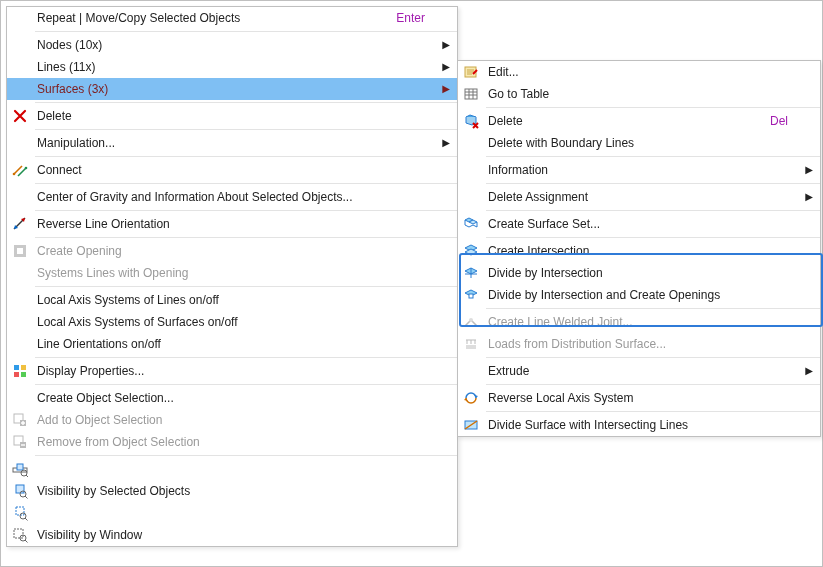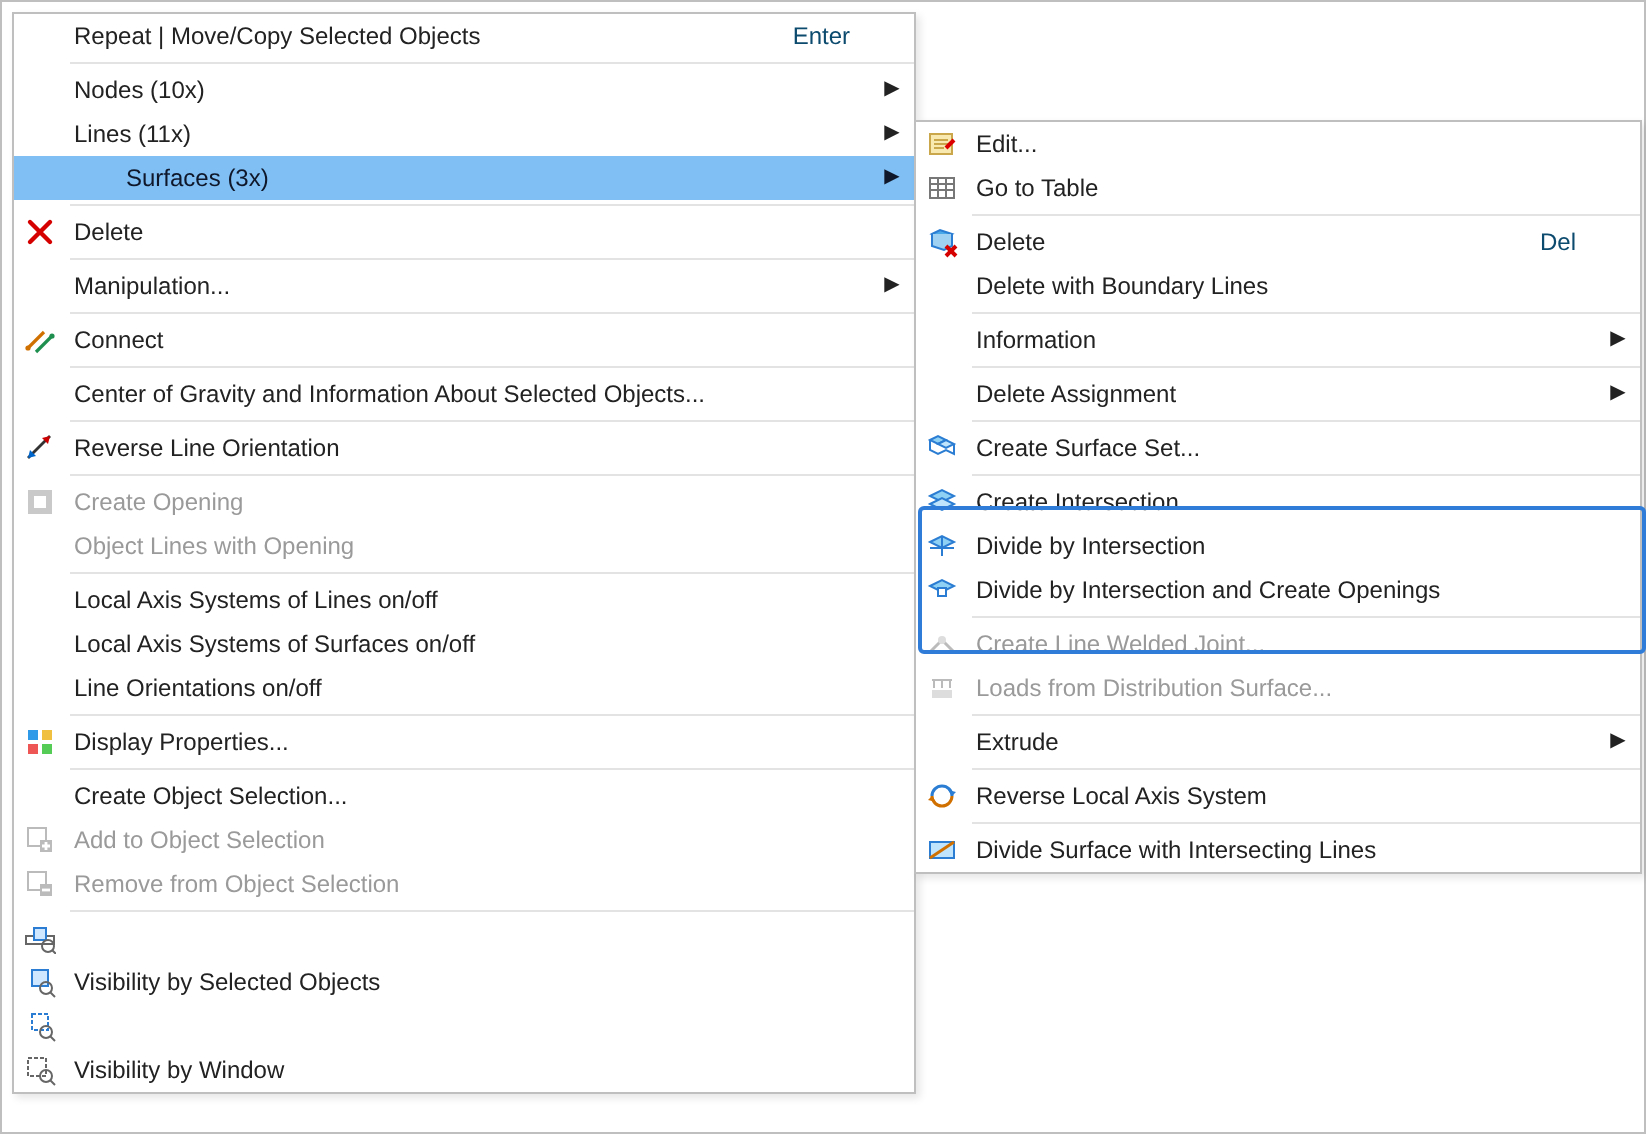--- a/index.html
+++ b/index.html
@@ -56,21 +56,21 @@
     justify-content: center;
   }
   .label {
     flex: 1 1 auto;
     padding-left: 4px;
     overflow: hidden;
     text-overflow: ellipsis;
   }
   .shortcut {
     padding-right: 14px;
-    color: #0c4a6e;
+    color: #a21caf;
   }
   .arrow {
     width: 14px;
     min-width: 14px;
     text-align: center;
     color: #222;
     font-size: 10px;
     line-height: 1;
   }
   .arrow.hidden { visibility: hidden; }
@@ -80,21 +80,21 @@
     margin: 2px 0 2px 28px;
   }
   .disabled .label,
   .disabled .shortcut,
   .disabled { color: #9a9a9a; }
   .selected {
     background: #7fbff3;
   }
   .selected .label,
   .selected .shortcut,
-  .selected .arrow { color: #0f172a; margin-left: 26px; }
+  .selected .arrow { color: #7f1d1d; }
   
   .highlight-box {
     position: absolute;
     border: 2px solid #2f7bd8;
     border-radius: 3px;
     pointer-events: none;
   }
   
   svg.icon { width: 16px; height: 16px; display: block; }
 </style>
@@ -187,21 +187,21 @@
         <svg class="icon" viewBox="0 0 16 16">
             <rect x="2" y="2" width="12" height="12" fill="#c9c9c9"></rect>
             <rect x="5" y="5" width="6" height="6" fill="#fff"></rect>
           </svg>
       </span>
       <span class="label">Create Opening</span>
       <span class="arrow hidden">▶</span>
     </div>
     <div class="menu-row disabled">
       <span class="icon-gutter"></span>
-      <span class="label">Object Lines with Opening</span>
+      <span class="label">Systems Lines with Opening</span>
       <span class="arrow hidden">▶</span>
     </div>
     <div class="menu-sep"></div>
 
     <div class="menu-row">
       <span class="icon-gutter"></span>
       <span class="label">Local Axis Systems of Lines on/off</span>
       <span class="arrow hidden">▶</span>
     </div>
     <div class="menu-row">

